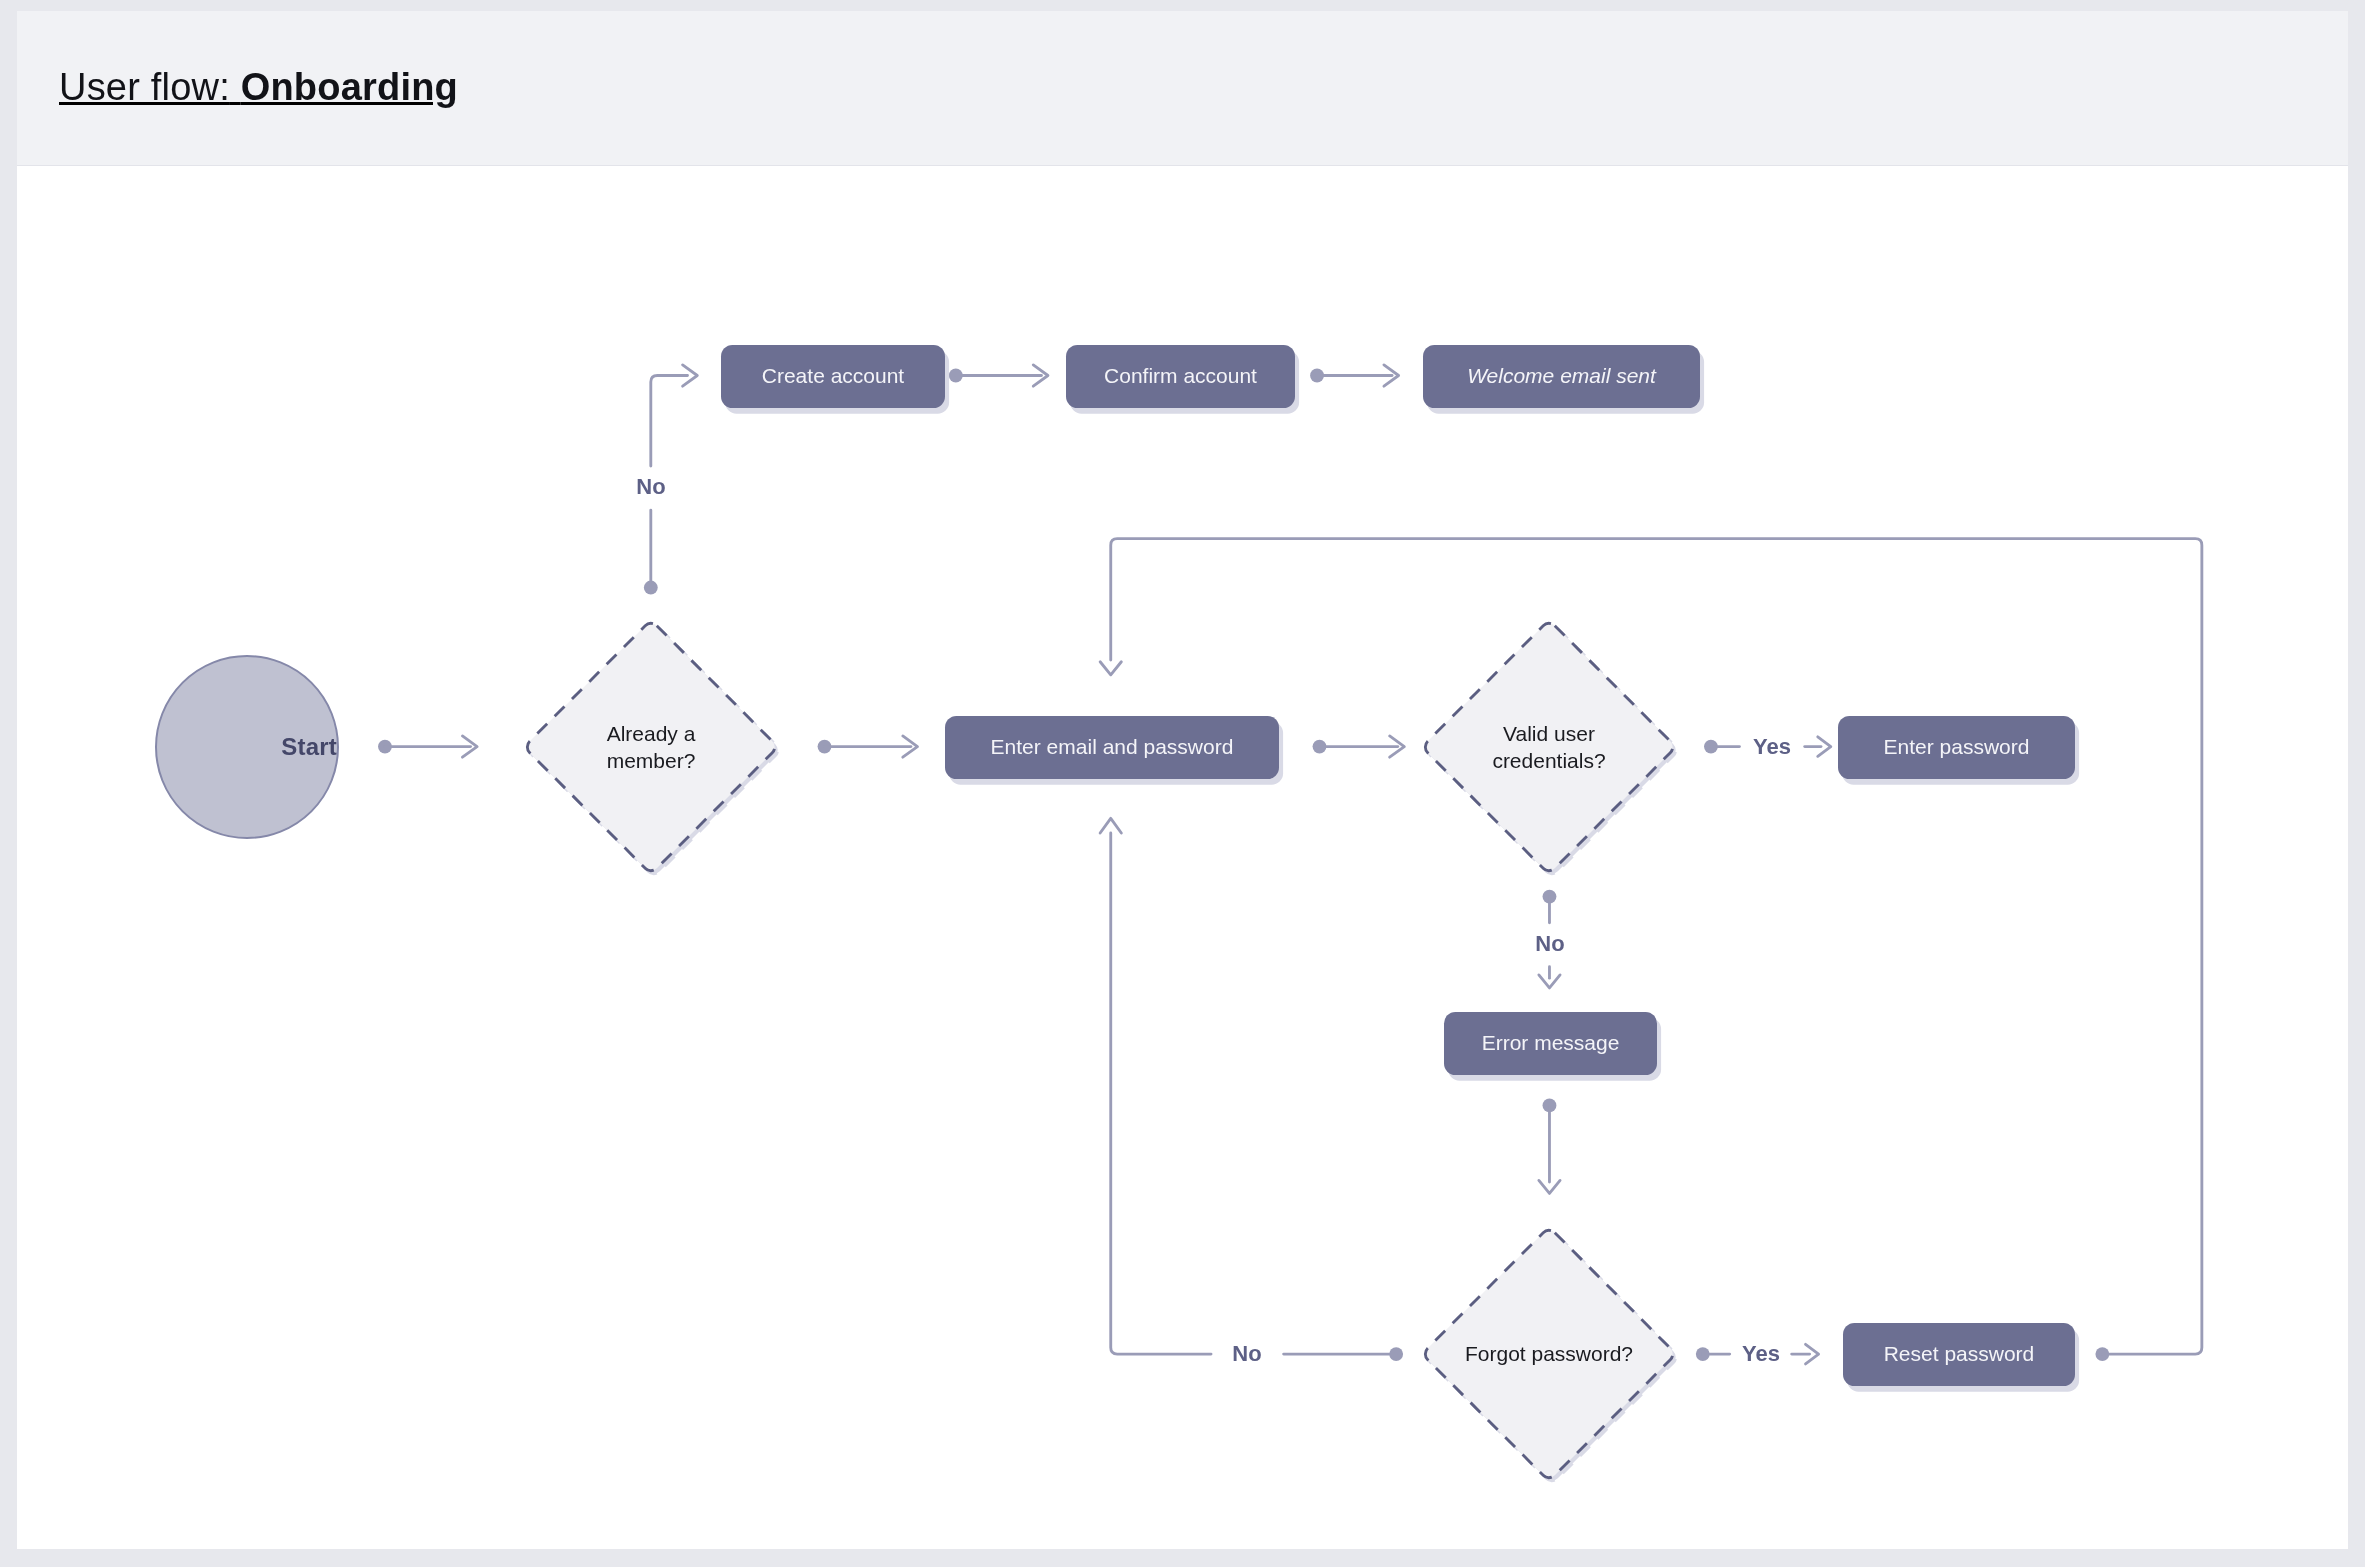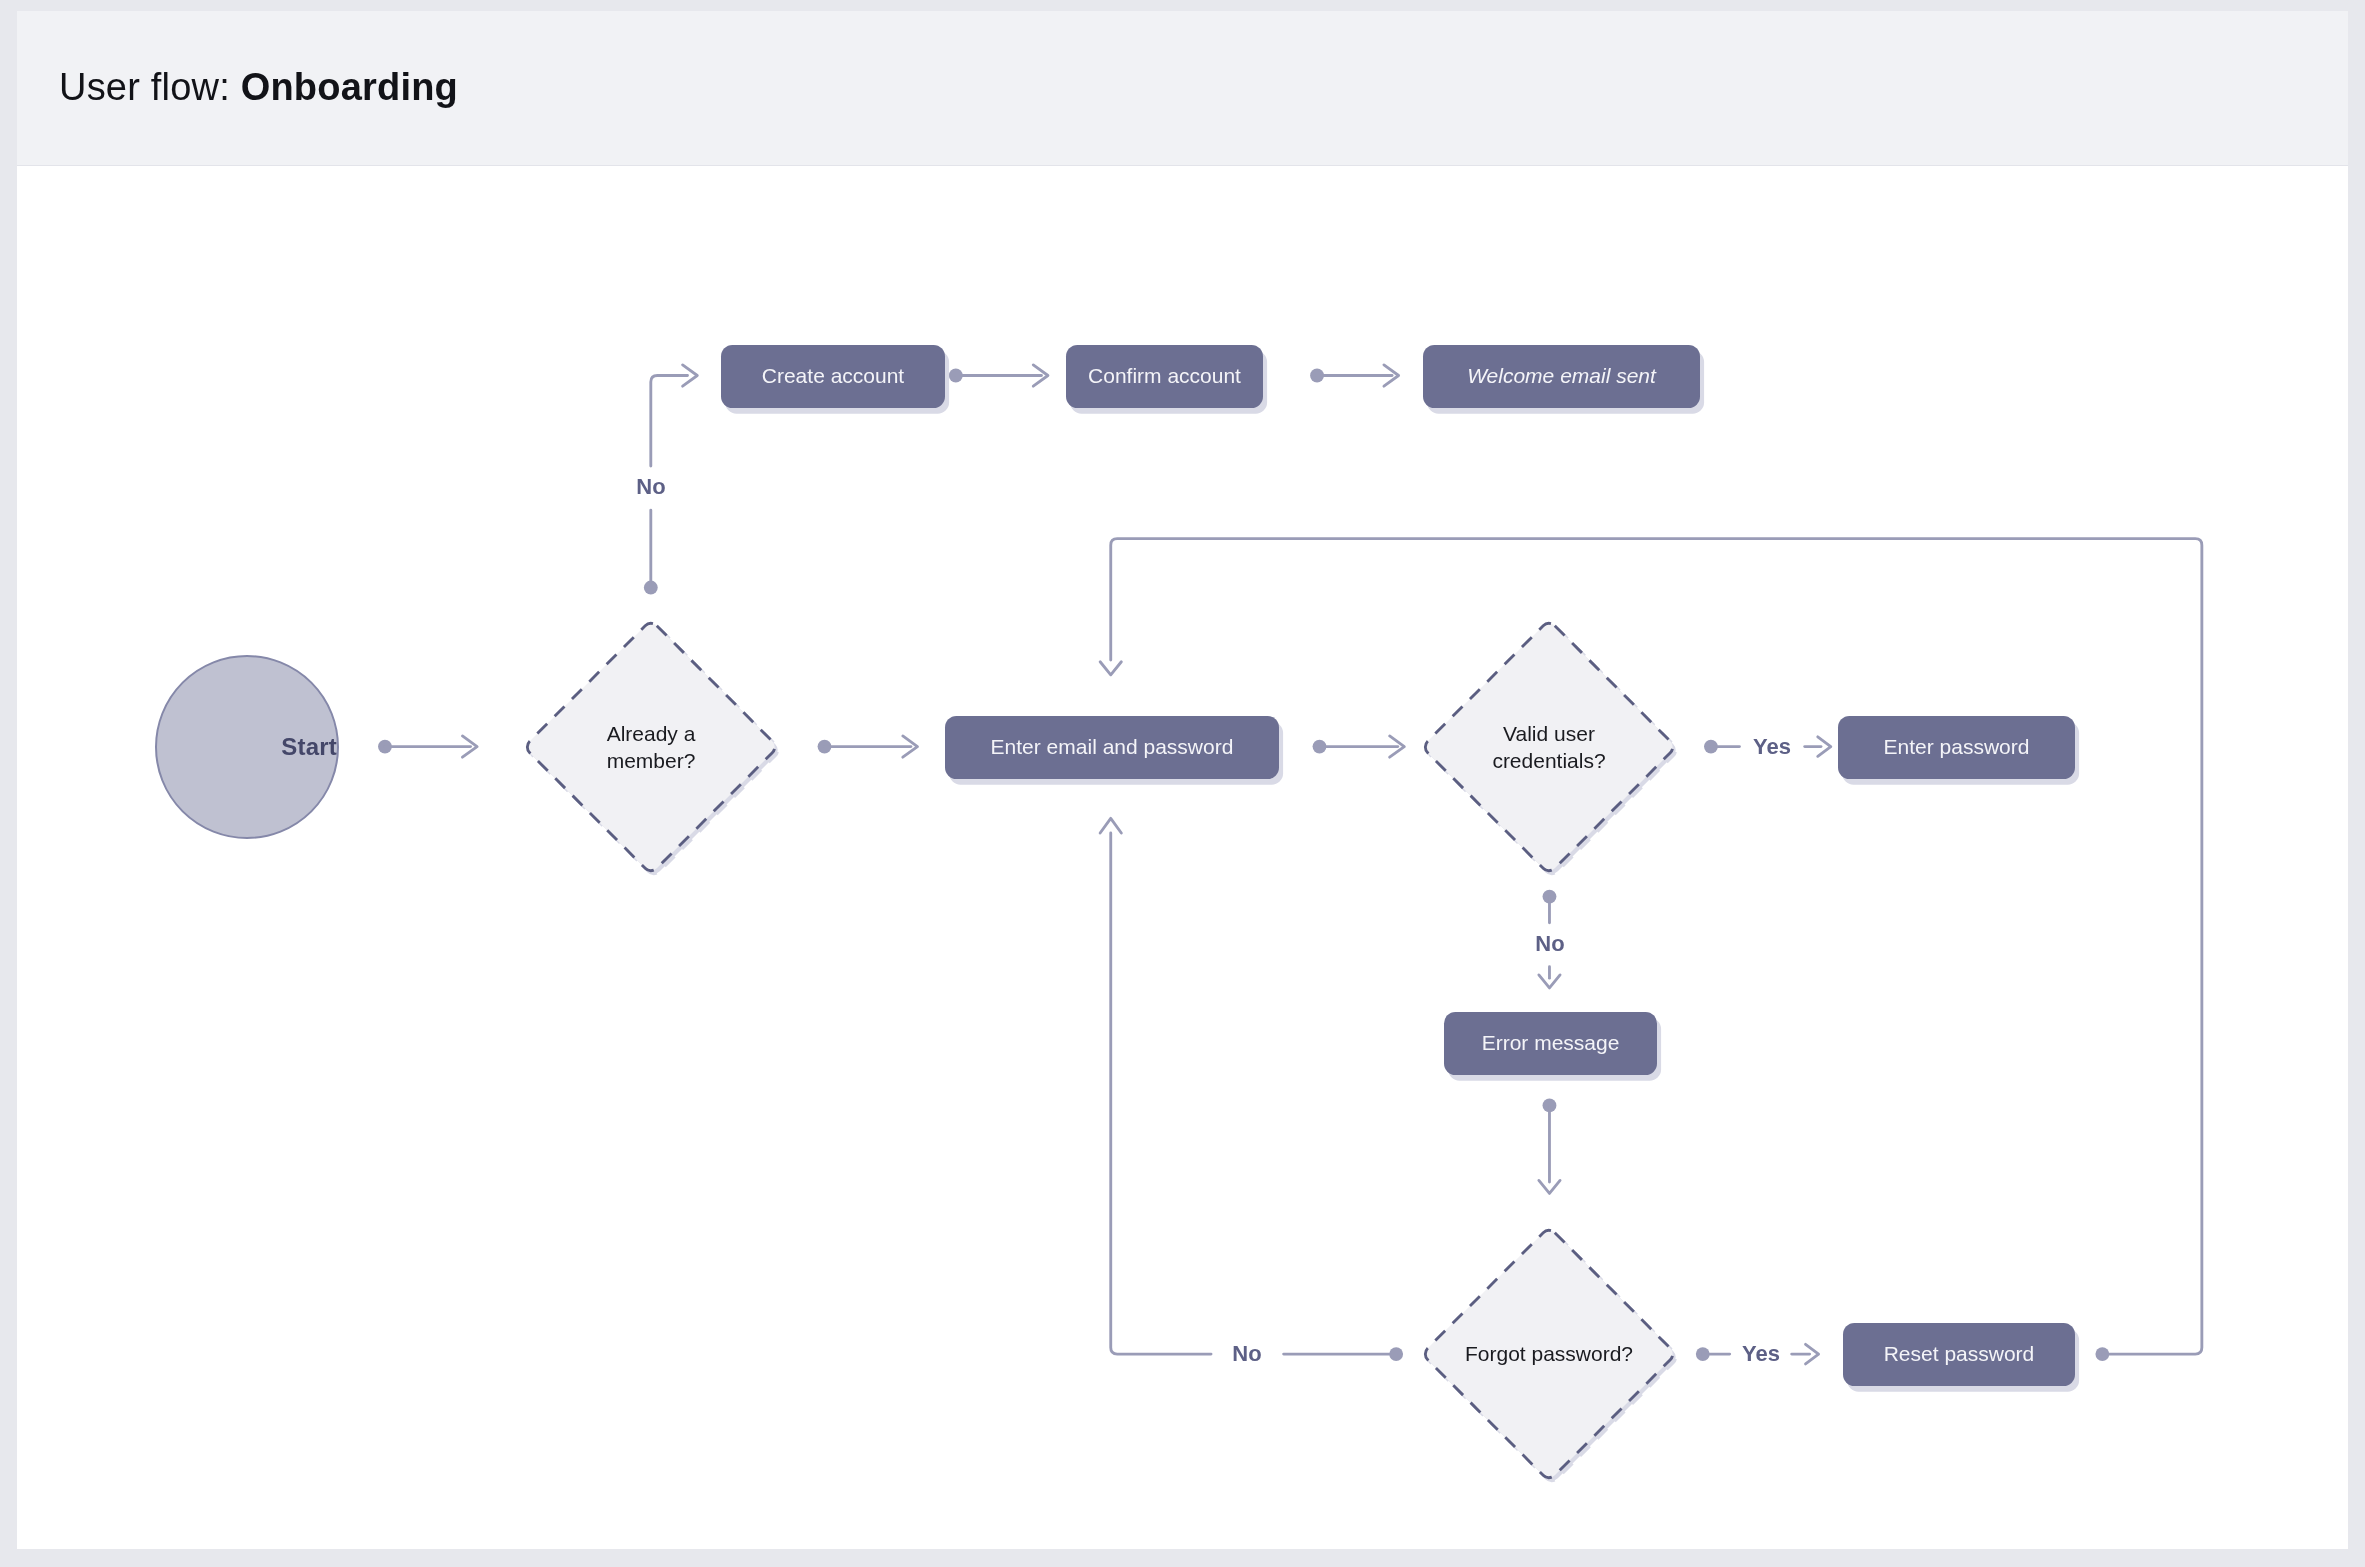--- a/index.html
+++ b/index.html
@@ -7,21 +7,21 @@
     --title:#121318; --node_fill:#6c6f92; --node_text:#f4f4f8; --node_shadow:#d9dae6;
     --diamond_fill:#f1f1f4; --diamond_border:#5b5e81; --diamond_text:#1a1b20;
     --circle_fill:#bfc1d1; --circle_border:#8588a9; --circle_text:#444769;
     --line:#9a9cb7; --edge_label:#5d6086;
   }
   html,body{margin:0;padding:0;}
   body{background:var(--outer_bg);font-family:"Liberation Sans",sans-serif;}
   .page{position:relative;width:2366px;height:1568px;background:var(--outer_bg);overflow:hidden;}
   .panel{position:absolute;left:17px;top:10.6px;width:2331px;height:1538px;background:var(--canvas);}
   .header{position:absolute;left:0;top:0;width:100%;height:155px;background:var(--header_bg);
-          border-bottom:1.6px solid var(--header_border);display:flex;align-items:center;box-sizing:border-box;}
+          border-bottom:1.6px solid var(--header_border);display:flex;align-items:center;box-sizing:border-box;text-decoration:underline;}
   .title{margin-left:42px;font-size:38px;color:var(--title);font-weight:400;letter-spacing:0.2px;}
   .title b{font-weight:700;}
 
   .diagram{position:absolute;left:0;top:0;width:2331px;height:1538px;}
   svg.connectors{position:absolute;left:0;top:0;pointer-events:none;}
   .edge-line{fill:none;stroke:var(--line);stroke-width:3.5;stroke-linecap:round;stroke-linejoin:round;}
   .edge-arrow{fill:none;stroke:var(--line);stroke-width:3.5;stroke-linecap:round;stroke-linejoin:round;}
   .edge-dot{fill:var(--line);stroke:none;}
 
   .node{position:absolute;box-sizing:border-box;}
@@ -143,21 +143,21 @@
         <svg class="d-svg" width="254" height="254" viewBox="0 0 311 311" aria-hidden="true">
           <rect class="d-rect" x="45.5" y="45.5" width="220" height="220" rx="10" transform="rotate(45 155.5 155.5)"></rect>
         </svg>
         <span class="d-label" style="width:147px;">Already a member?</span>
       </div>
 
       <div class="node box" style="left:704px;top:334px;width:224px;">
         <span class="box-label">Create account</span>
       </div>
 
-      <div class="node box" style="left:1049px;top:334px;width:197px;">
+      <div class="node box" style="left:1049px;top:334px;width:229px;">
         <span class="box-label">Confirm account</span>
       </div>
 
       <div class="node box" style="left:1406px;top:334px;width:277px;font-style:italic;">
         <span class="box-label">Welcome email sent</span>
       </div>
 
       <div class="node diamond" style="left:1405px;top:609px;">
         <svg class="d-svg" width="254" height="254" viewBox="0 0 311 311" aria-hidden="true">
           <rect class="d-rect" x="45.5" y="45.5" width="220" height="220" rx="10" transform="rotate(45 155.5 155.5)"></rect>

